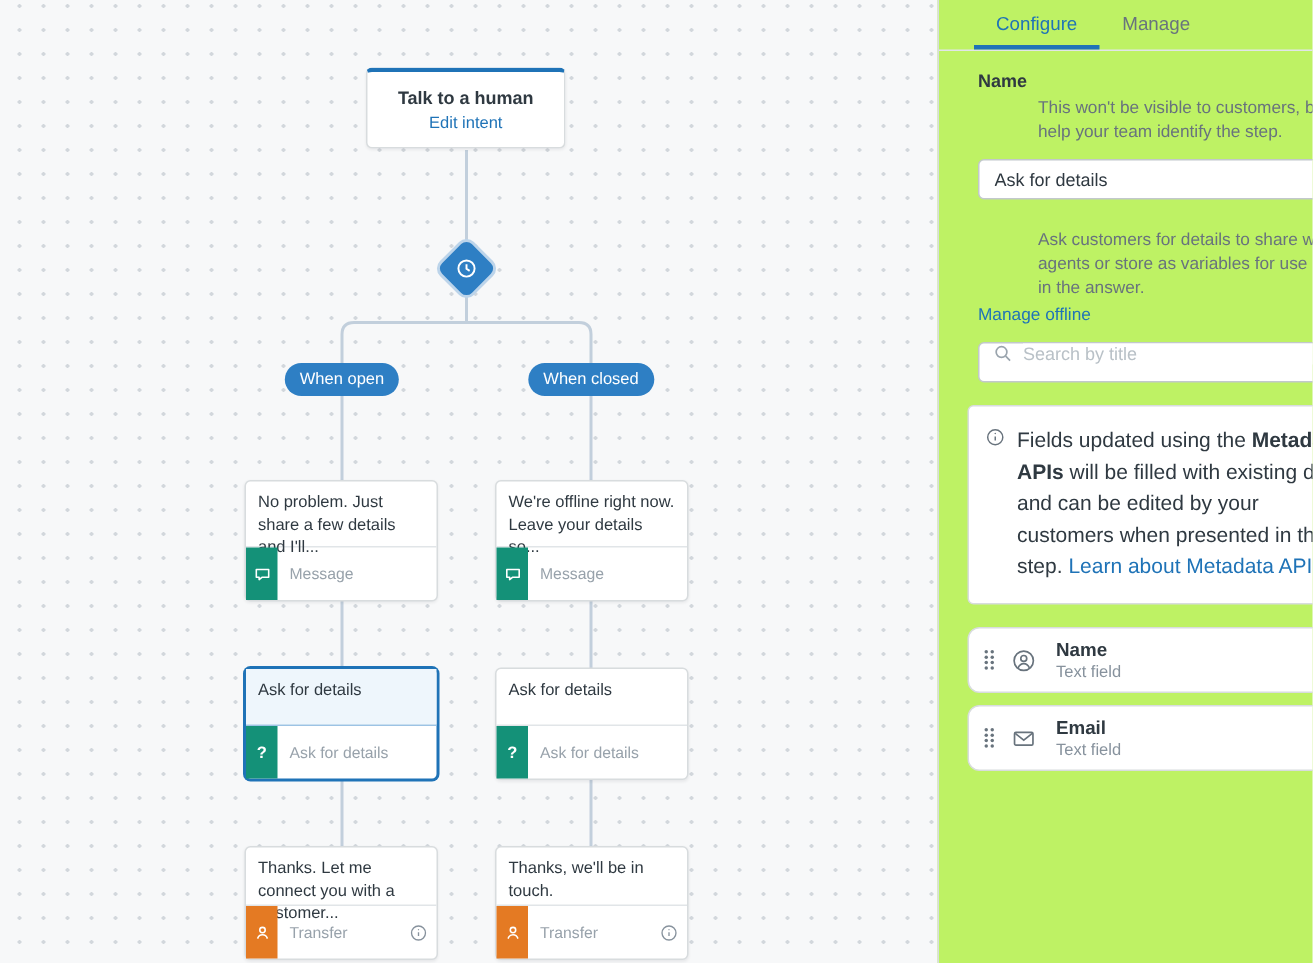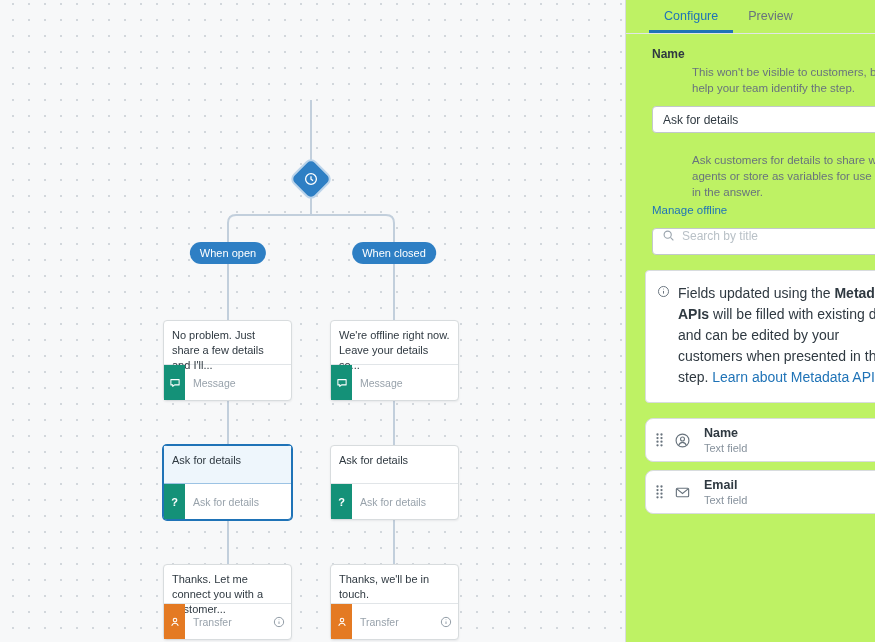--- a/index.html
+++ b/index.html
@@ -124,20 +124,24 @@
       <path d="M228 243 V223 Q228 215 236 215 H386 Q394 215 394 223 V243"></path>
       <path d="M228 264 V321"></path>
       <path d="M394 264 V321"></path>
       <path d="M228 384 V446"></path>
       <path d="M394 384 V446"></path>
       <path d="M228 503 V565"></path>
       <path d="M394 503 V565"></path>
     </g>
   </svg>
 
+  <div class="node-card intent-node">
+    <div class="intent-title">Talk to a human</div>
+    <a class="intent-link">Edit intent</a>
+  </div>
 
   <div class="diamond">
     <span class="icon-wrap">
       <svg width="16" height="16" viewBox="0 0 16 16" fill="none" stroke="#fff" stroke-width="1.3">
         <circle cx="8" cy="8" r="5.4"></circle>
           <path d="M8 5.2v3l2.1 1.4"></path>
       </svg>
     </span>
   </div>
 
@@ -226,21 +230,21 @@
         </svg>
       </span>
     </div>
   </div>
 </div>
 
 <div class="panel">
 
   <div class="tabs">
     <div class="tab active">Configure</div>
-    <div class="tab">Preview</div>
+    <div class="tab">Manage</div>
   </div>
 
   <div class="panel-content">
 
     <div>
       <div class="section-label">Name</div>
       <div class="section-desc">This won't be visible to customers, but will help your team identify the step.</div>
       <input class="text-input" type="text" value="Ask for details" style="">
     </div>
 

